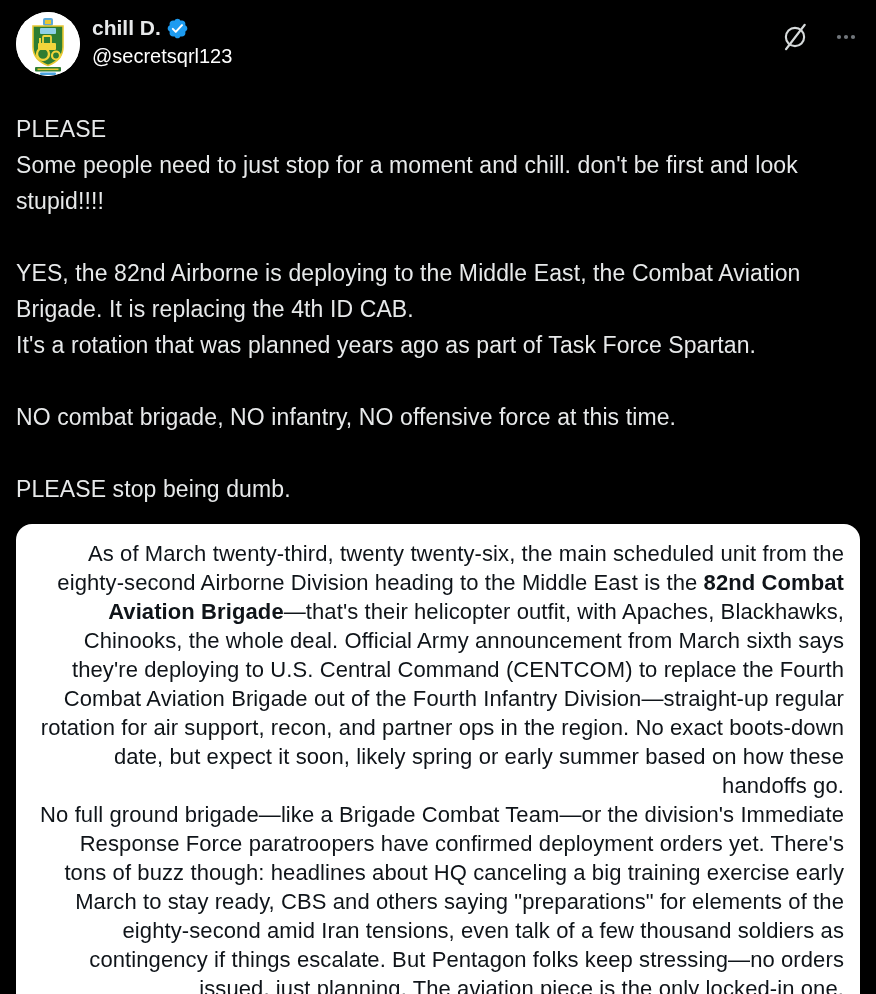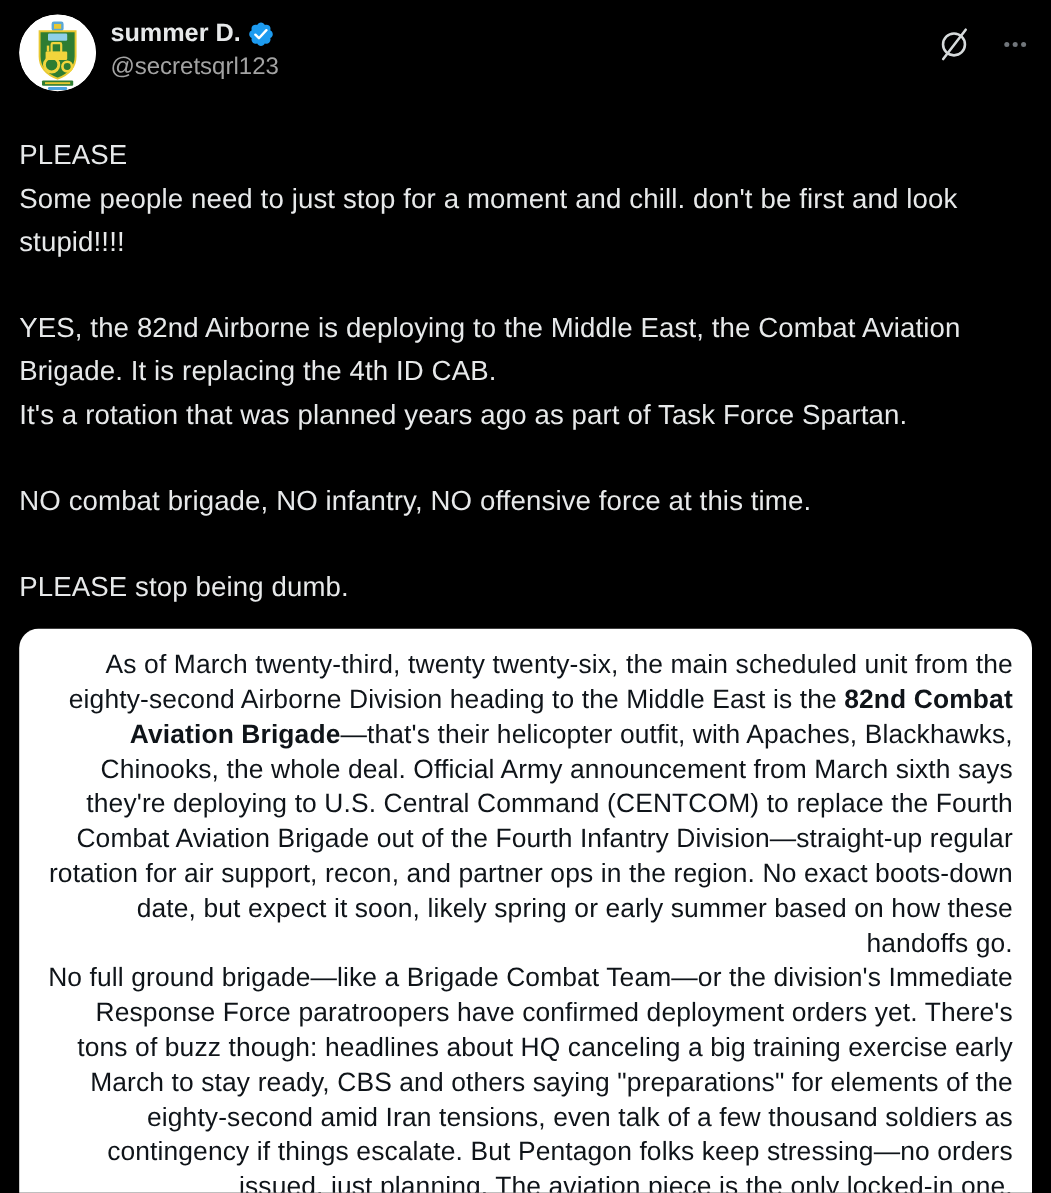--- a/index.html
+++ b/index.html
@@ -40,21 +40,21 @@
   }
   .display-name {
     color: #e7e9ea;
     font-size: 21px;
     font-weight: 700;
     line-height: 26px;
     cursor: pointer;
   }
   .verified svg { display: block; }
   .handle {
-    color: #a3a3a3;
+    color: #ffffff;
     font-size: 20px;
     line-height: 25px;
     margin-top: 3px;
   }
   .header-actions {
     margin-left: auto;
     display: flex;
     align-items: center;
     gap: 24px;
     padding-top: 10px;
@@ -130,21 +130,21 @@
         <circle cx="40" cy="43.5" r="4" fill="none" stroke="#f2d53c" stroke-width="2.2"></circle>
 
         <rect x="19" y="55" width="26" height="4.5" rx="1" fill="#2e7d32"></rect>
         <rect x="21.5" y="56.5" width="21" height="1.6" fill="#e8c832"></rect>
         <rect x="24" y="60.5" width="16" height="2.4" rx="1" fill="#4aa3df"></rect>
       </svg>
     </span>
   </div>
   <div class="user-info">
     <div class="name-row">
-      <span class="display-name">summer D.</span>
+      <span class="display-name">chill D.</span>
       <span class="verified">
         <svg viewBox="0 0 24 24" width="23" height="23">
           <path fill="#1d9bf0" d="M22.25 12c0-1.43-.88-2.67-2.19-3.34.46-1.39.2-2.9-.81-3.91s-2.52-1.27-3.91-.81c-.66-1.31-1.91-2.19-3.34-2.19s-2.67.88-3.33 2.19c-1.4-.46-2.91-.2-3.92.81s-1.26 2.52-.8 3.91c-1.31.67-2.2 1.91-2.2 3.34s.89 2.67 2.2 3.34c-.46 1.39-.21 2.9.8 3.91s2.52 1.26 3.91.81c.67 1.31 1.91 2.19 3.34 2.19s2.68-.88 3.34-2.19c1.39.45 2.9.2 3.91-.81s1.27-2.52.81-3.91c1.31-.67 2.19-1.91 2.19-3.34z"></path>
           <path fill="none" stroke="#ffffff" stroke-width="2.1" stroke-linecap="round" stroke-linejoin="round" d="M7.1 12.4l3.1 3.1 6.5-7"></path>
         </svg>
       </span>
     </div>
     <span class="handle">@secretsqrl123</span>
   </div>
   <div class="header-actions">

